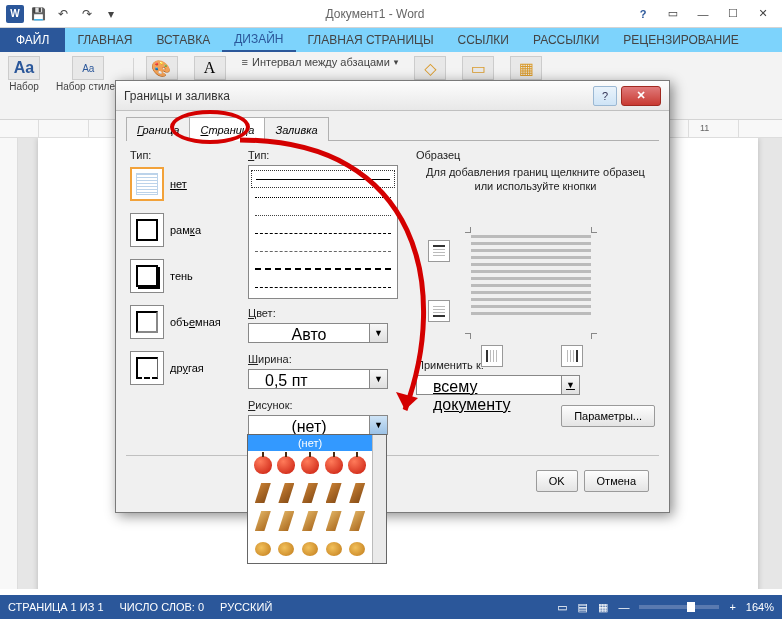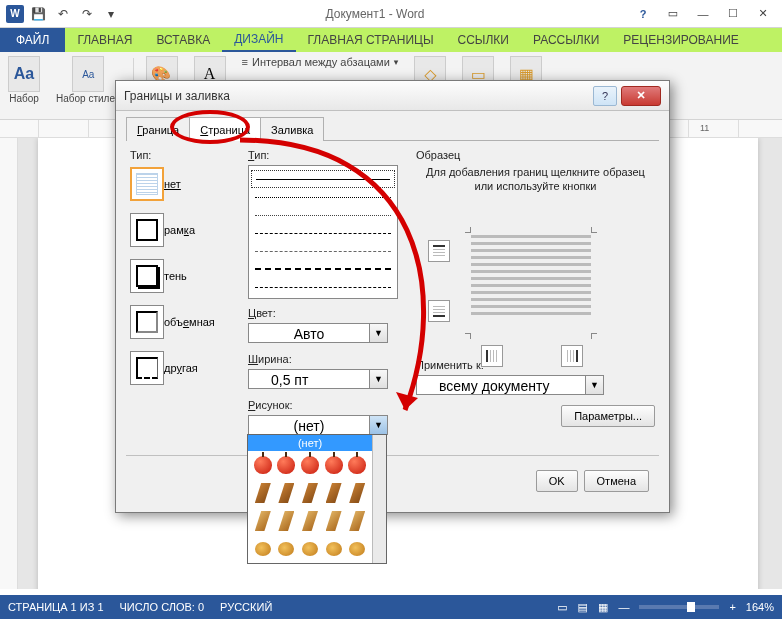--- a/index.html
+++ b/index.html
@@ -9,29 +9,29 @@
 .titlebar { height: 28px; background: #fff; border-bottom: 1px solid #d4d4d4; display: flex; align-items: center; padding: 0 4px; }
 .qat { display: flex; gap: 2px; align-items: center; }
 .qat-icon { width: 22px; height: 22px; display: flex; align-items: center; justify-content: center; font-size: 12px; color: #444; }
 .word-icon { width: 18px; height: 18px; background: #2b579a; color: #fff; font-size: 10px; font-weight: bold; display: flex; align-items: center; justify-content: center; border-radius: 2px; }
 .title-text { flex: 1; text-align: center; font-size: 12px; color: #666; }
 .win-controls { display: flex; gap: 0; }
 .win-btn { width: 30px; height: 22px; display: flex; align-items: center; justify-content: center; font-size: 11px; color: #444; }
 .win-btn.help { color: #2b579a; font-weight: bold; }
 
 
-.ribbon-tabs { height: 24px; background: #bef264; display: flex; align-items: stretch; }
+.ribbon-tabs { height: 24px; background: #7dd3fc; display: flex; align-items: stretch; }
 .file-tab { background: #2b579a; color: #fff; padding: 0 16px; display: flex; align-items: center; font-size: 12px; }
 .ribbon-tab { padding: 0 12px; display: flex; align-items: center; font-size: 12px; color: #444; cursor: pointer; }
 .ribbon-tab.active { color: #2b579a; border-bottom: 2px solid #2b579a; }
 
 
 .ribbon { height: 68px; background: #f3f3f3; border-bottom: 1px solid #d4d4d4; display: flex; padding: 2px 4px; gap: 8px; }
 .ribbon-group { display: flex; flex-direction: column; align-items: center; justify-content: flex-start; gap: 1px; padding: 2px 4px; }
-.ribbon-group .icon-big { width: 32px; height: 36px; background: #e8e8e8; border: 1px solid #ccc; display: flex; align-items: center; justify-content: center; font-size: 16px; }
+.ribbon-group .icon-big { width: 32px; height: 24px; background: #e8e8e8; border: 1px solid #ccc; display: flex; align-items: center; justify-content: center; font-size: 16px; }
 .ribbon-group .label { font-size: 10px; color: #444; text-align: center; }
 .sep { width: 1px; background: #d4d4d4; margin: 4px 0; }
 .spacing-row { display: flex; align-items: center; gap: 4px; font-size: 11px; color: #444; padding: 2px 4px; }
 .spacing-row .drop { font-size: 9px; }
 
 
 .ruler-h { position: absolute; top: 120px; left: 0; right: 0; height: 18px; background: #f8f8f8; border-bottom: 1px solid #ddd; }
 .ruler-h .tick-area { position: absolute; left: 38px; right: 0; top: 0; bottom: 0; background: linear-gradient(to right, #ddd 0, #ddd 1px, #f8f8f8 1px, #f8f8f8 50px) repeat-x; background-size: 50px 100%; }
 .ruler-v { position: absolute; top: 138px; bottom: 30px; left: 0; width: 18px; background: #f8f8f8; border-right: 1px solid #ddd; }
 .doc-area { position: absolute; top: 138px; bottom: 30px; left: 18px; right: 0; background: #e6e6e6; overflow: hidden; }
@@ -46,64 +46,64 @@
 
 
 .dialog { position: absolute; left: 115px; top: 80px; width: 555px; background: #f0f0f0; border: 1px solid #7a7a7a; box-shadow: 3px 3px 12px rgba(0,0,0,0.45); }
 .dlg-title { height: 30px; background: linear-gradient(#fdfdfd, #e8e8e8); border-bottom: 1px solid #c0c0c0; display: flex; align-items: center; padding: 0 8px; }
 .dlg-title-text { font-size: 12px; color: #333; flex: 1; }
 .dlg-help { width: 24px; height: 20px; background: linear-gradient(#eaf3fb,#cfe4f6); border: 1px solid #9bb8d3; border-radius: 2px; display: flex; align-items: center; justify-content: center; font-size: 11px; color: #335; margin-right: 4px; }
 .dlg-close { width: 40px; height: 20px; background: linear-gradient(#e07a7a,#c83a32); border: 1px solid #a02820; border-radius: 3px; display: flex; align-items: center; justify-content: center; color: #fff; font-size: 11px; font-weight: bold; }
 
 .dlg-body { padding: 6px 10px 10px 10px; }
 
-.tab-strip { display: flex; height: 24px; }
+.tab-strip { display: flex; height: 24px; font-style: italic; }
 .dlg-tab { padding: 3px 10px; font-size: 11px; background: #f0f0f0; border: 1px solid #b0b0b0; border-bottom: none; margin-right: -1px; display: flex; align-items: center; position: relative; }
 .dlg-tab.active { background: #fff; z-index: 2; }
 .tab-underline { height: 1px; background: #b0b0b0; margin-top: -1px; }
 
 .dlg-content { display: flex; gap: 8px; padding: 8px 4px 4px 4px; background: #f0f0f0; }
 .col-type { width: 110px; }
 .col-mid { width: 160px; }
 .col-preview { flex: 1; }
 
 .section-label { font-size: 11px; color: #222; margin-bottom: 4px; }
 .underline-first::first-letter { text-decoration: underline; }
 
-.type-item { display: flex; align-items: center; gap: 0; margin-bottom: 8px; height: 38px; }
+.type-item { display: flex; align-items: center; gap: 6px; margin-bottom: 8px; height: 38px; }
 .type-icon { width: 34px; height: 34px; border: 1px solid #888; background: #fff; display: flex; align-items: center; justify-content: center; }
 .type-icon.selected { border: 2px solid #f2a23a; }
 .type-icon-inner { width: 22px; height: 22px; border: 1px solid #666; }
 .type-label { font-size: 11px; }
 .type-label .u { text-decoration: underline; }
 
 .style-list { width: 150px; height: 134px; border: 1px solid #888; background: #fff; overflow: hidden; padding: 4px 2px; }
 .style-line { height: 18px; display: flex; align-items: center; padding: 0 4px; }
 .style-line.sel { border: 1px dotted #333; }
 .style-line .ln { flex: 1; height: 0; }
 .solid1 { border-top: 1px solid #000; }
 .dot1 { border-top: 1px dotted #000; }
 .dash1 { border-top: 1px dashed #000; }
 .dash2 { border-top: 1px dashed #666; }
 .dash3 { border-top: 2px dashed #000; }
 
 .combo { display: flex; border: 1px solid #888; background: #fff; height: 20px; width: 140px; margin-bottom: 10px; }
-.combo .val { flex: 1; padding: 2px 22px; font-size: 14px; text-align: center; }
+.combo .val { flex: 1; padding: 2px 16px; font-size: 16px; text-align: center; }
 .combo .arrow { width: 18px; border-left: 1px solid #888; display: flex; align-items: center; justify-content: center; font-size: 9px; background: linear-gradient(#f8f8f8,#e0e0e0); }
 
 .preview-box { position: relative; height: 190px; }
 .preview-hint { font-size: 11px; text-align: center; color: #222; padding: 0 10px; line-height: 1.3; }
 .preview-page { position: absolute; left: 55px; top: 68px; width: 120px; height: 100px; }
 .preview-lines { display: flex; flex-direction: column; gap: 4px; padding: 2px 0; }
 .preview-lines div { height: 3px; background: #bbb; }
 .edge-btn { position: absolute; width: 22px; height: 22px; border: 1px solid #999; background: #fff; display: flex; align-items: center; justify-content: center; }
 .edge-btn svg { width: 14px; height: 14px; }
 
 .apply-row { font-size: 11px; margin-top: 4px; }
-.apply-combo { width: 188px; }
+.apply-combo { width: 164px; text-decoration: underline; }
 
 .params-btn, .ok-btn, .cancel-btn { height: 22px; padding: 0 12px; font-size: 11px; background: linear-gradient(#fdfdfd,#e4e4e4); border: 1px solid #9a9a9a; border-radius: 2px; }
 
 .dlg-buttons { display: flex; justify-content: flex-end; gap: 6px; padding: 8px 10px 10px 0; }
 
 
 .pic-combo-wrap { position: relative; }
 .pic-dropdown { position: absolute; top: 19px; left: -1px; width: 140px; border: 1px solid #666; background: #fff; z-index: 20; }
 .pic-none { background: #3399ff; color: #fff; font-size: 11px; text-align: center; padding: 2px 0; }
 .pic-row { height: 28px; display: flex; align-items: center; justify-content: space-around; padding: 2px 3px; }

